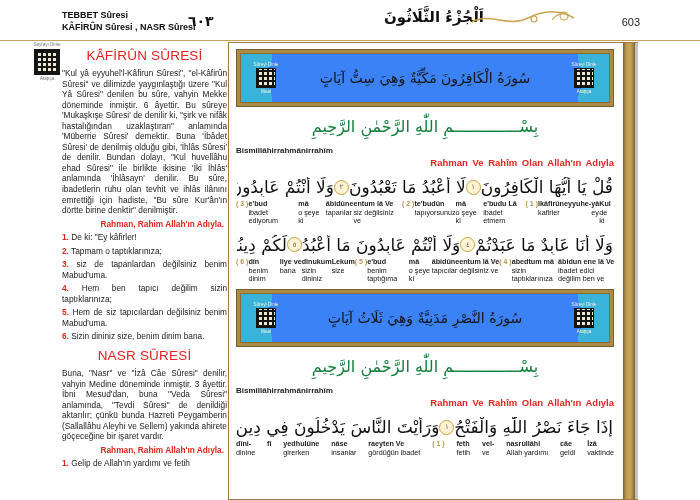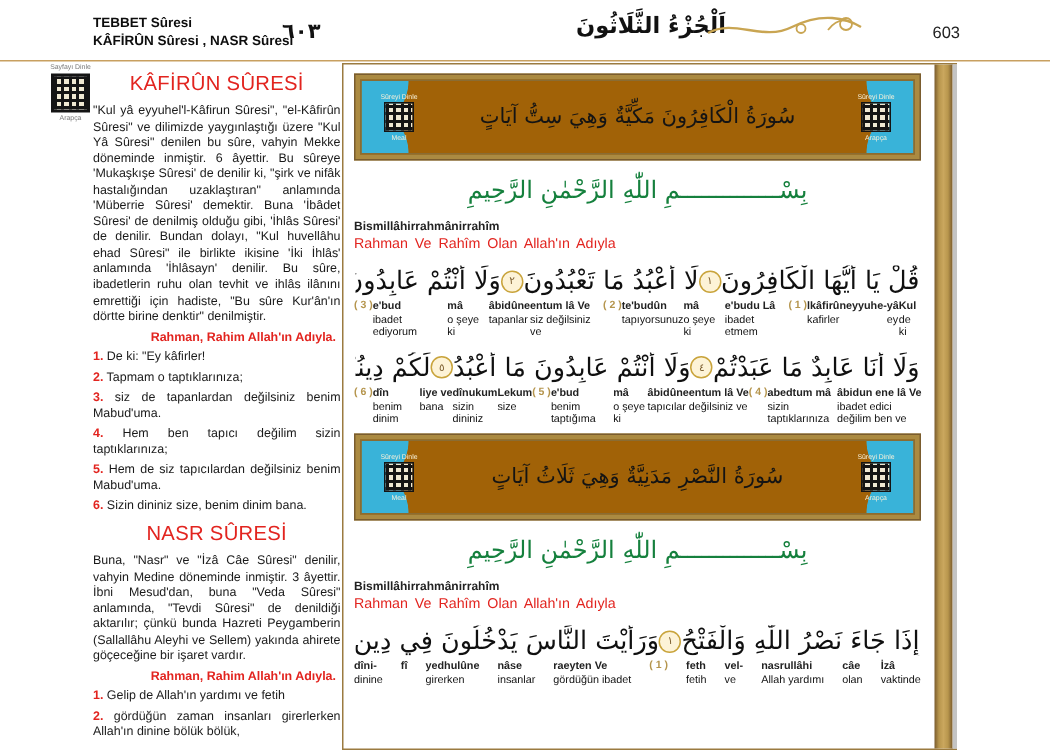--- a/index.html
+++ b/index.html
@@ -35,35 +35,35 @@
 
   
   .panel{position:absolute;left:228px;top:42px;width:410px;height:458px;box-sizing:border-box;
          border:1px solid #9b7b40;border-right:none;background:#fff;padding:0 24px 0 7px}
   .gold-band{position:absolute;right:3px;top:0;width:12px;height:100%;
              background:linear-gradient(90deg,#7a5c2e,#b8964d 25%,#caa75e 50%,#b8964d 75%,#7a5c2e);
              box-shadow:3px 0 0 #c4c4c4}
   
   .hbox{position:relative;height:58px;border:1px solid #7a5c2e;background:#ab8a41;padding:3px;
         box-sizing:border-box;margin:6px 0 0}
-  .hbox-in{position:relative;height:100%;background:#a16207;border:1px solid #8a6c33;display:flex;
+  .hbox-in{position:relative;height:100%;background:#3b82f6;border:1px solid #8a6c33;display:flex;
            align-items:center;justify-content:space-between;padding:0 5px;overflow:hidden;box-sizing:border-box}
   .corn{position:absolute;width:44px;height:24px;pointer-events:none}
   .corn.tl{top:0;left:0;background:radial-gradient(circle at 0 0,#39b3d9 0 62%,rgba(0,0,0,0) 63%)}
   .corn.tr{top:0;right:0;background:radial-gradient(circle at 100% 0,#39b3d9 0 62%,rgba(0,0,0,0) 63%)}
   .corn.bl{bottom:0;left:0;background:radial-gradient(circle at 0 100%,#39b3d9 0 62%,rgba(0,0,0,0) 63%)}
   .corn.br{bottom:0;right:0;background:radial-gradient(circle at 100% 100%,#39b3d9 0 62%,rgba(0,0,0,0) 63%)}
   .hqr{width:40px;text-align:center;color:#f7f1da;font-size:4.6px;line-height:1.15;z-index:1}
   .hqr .qr{width:20px;height:20px;margin:1px auto;border-width:1px}
   .hbox-title{flex:1;text-align:center;font-size:14px;color:#141414;z-index:1}
 
   .bsm{height:38px;display:flex;align-items:center;justify-content:center;font-size:16px;
        direction:rtl;color:#15803d;overflow:hidden}
   .latin{text-align:left;font-size:8px;color:#222;font-weight:bold;margin-top:1px}
-  .redline{text-align:left;font-size:9.5px;color:#e2241f;font-weight:normal;margin-top:2px;word-spacing:2px}
+  .redline{text-align:right;font-size:9.5px;color:#e2241f;font-weight:bold;margin-top:2px;word-spacing:2px}
 
   .arabic-row{direction:rtl;display:flex;justify-content:space-between;align-items:center;
               font-family:"DejaVu Sans",sans-serif;font-size:17px;margin:9px 1px 2px;white-space:nowrap;
               overflow:hidden;color:#101010}
   .ayah{display:inline-flex;width:13px;height:13px;border:1px solid #c9a43c;border-radius:50%;
         background:#fdf3d7;color:#7a5c2e;font-size:7px;align-items:center;justify-content:center;
         flex:0 0 auto;font-family:"DejaVu Sans",sans-serif}
   .words-row{display:flex;justify-content:space-between;margin-top:2px;align-items:flex-start}
   .word{max-width:56px}
   .tr{font-size:7.2px;font-weight:bold;color:#222;white-space:nowrap}
@@ -106,21 +106,20 @@
       <p class="verse"><span class="vnum">3.</span> <span class="vtext">siz de tapanlardan değilsiniz benim Mabud'uma.</span></p>
       <p class="verse"><span class="vnum">4.</span> <span class="vtext">Hem ben tapıcı değilim sizin taptıklarınıza;</span></p>
       <p class="verse"><span class="vnum">5.</span> <span class="vtext">Hem de siz tapıcılardan değilsiniz benim Mabud'uma.</span></p>
       <p class="verse"><span class="vnum">6.</span> <span class="vtext">Sizin dininiz size, benim dinim bana.</span></p>
     </div>
   <h2 style="margin-top:5px">NASR SÛRESİ</h2>
   <p>Buna, "Nasr" ve "İzâ Câe Sûresi" denilir, vahyin Medine döneminde inmiştir. 3 âyettir. İbni Mesud'dan, buna "Veda Sûresi" anlamında, "Tevdi Sûresi" de denildiği aktarılır; çünkü bunda Hazreti Peygamberin (Sallallâhu Aleyhi ve Sellem) yakında ahirete göçeceğine bir işaret vardır.</p>
   <p class="center-red">Rahman, Rahim Allah'ın Adıyla.</p>
   <div id="verses-2">
       <p class="verse"><span class="vnum">1.</span> <span class="vtext">Gelip de Allah'ın yardımı ve fetih</span></p>
-      <p class="verse"><span class="vnum">2.</span> <span class="vtext">gördüğün zaman insanları girerlerken Allah'ın dinine bölük bölük,</span></p>
     </div>
 </div>
 
 <div class="panel">
   <div class="gold-band"></div>
 
   <div>
     <div class="hbox">
       <div class="hbox-in">
         <div class="corn tl"></div>
@@ -313,21 +312,21 @@
           <div class="word">
             <div class="tr">vel-</div>
             <div class="tk">ve</div>
           </div>
           <div class="word">
             <div class="tr">nasrullâhi</div>
             <div class="tk">Allah yardımı</div>
           </div>
           <div class="word">
             <div class="tr">câe</div>
-            <div class="tk">olan</div>
+            <div class="tk">geldi</div>
           </div>
           <div class="word">
             <div class="tr">İzâ</div>
             <div class="tk">vaktinde</div>
           </div>
         </div>
       </div>
   </div>
 </div>
 

